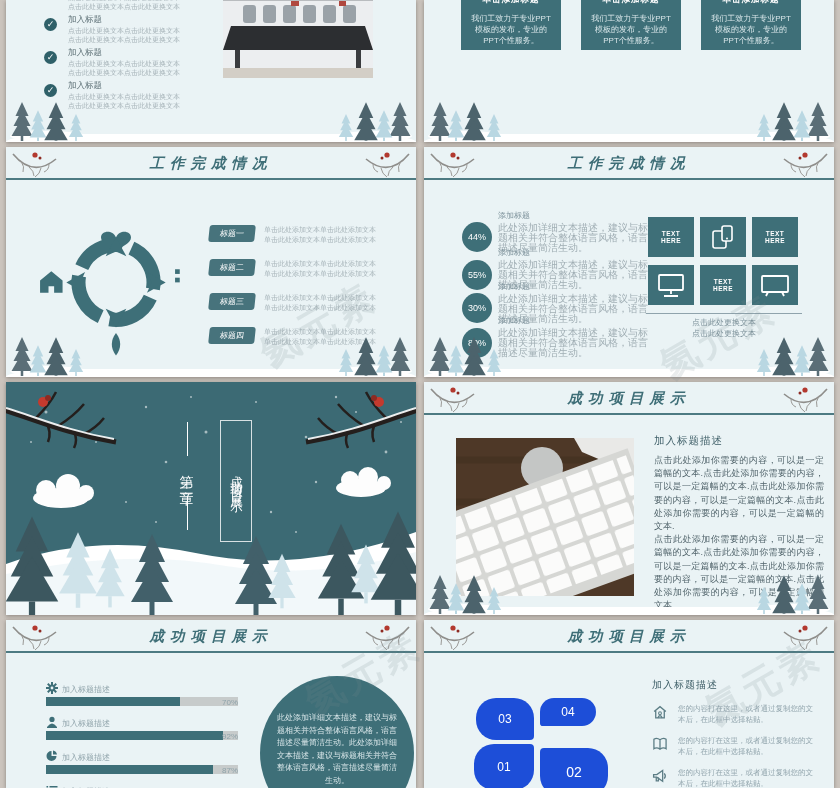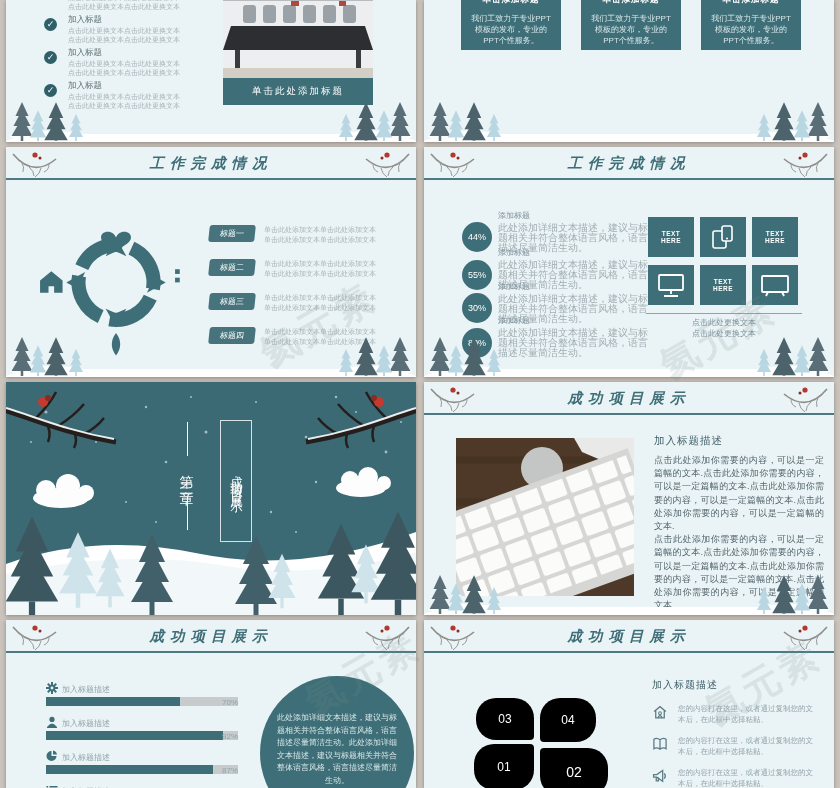--- a/index.html
+++ b/index.html
@@ -45,21 +45,21 @@
 .panel .pl{font-size:7px;line-height:11px;color:#e2edef}
 .s6head{position:absolute;left:230px;top:52px;font-size:10.5px;color:#3f5f68;letter-spacing:1px}
 .s6para{position:absolute;left:230px;top:72px;width:170px;font-size:9px;line-height:13.2px;color:#52656c;text-align:justify}
 .baritem{position:absolute;left:40px;width:192px}
 .baritem .brow{position:relative;height:13px}
 .baritem .blab{position:absolute;left:16px;top:2px;font-size:8px;color:#8fa3aa}
 .baritem .bpct{position:absolute;right:0;top:16px;font-size:8px;color:#8fa3aa}
 .btrack{width:192px;height:9px;background:#c7cbcb;margin-top:2px}
 .bfill{height:9px;background:#3e6f78}
 .bigcircle{position:absolute;left:254px;top:56px;width:154px;height:154px;border-radius:50%;background:#3e6f78;color:#d8e6e9;font-size:8px;line-height:12.5px;text-align:center;padding:36px 16px}
-.petal{position:absolute;background:#000000;color:#fff;display:flex;align-items:center;justify-content:center;font-size:12px}
+.petal{position:absolute;background:#1d4ed8;color:#fff;display:flex;align-items:center;justify-content:center;font-size:12px}
 .s8item{position:absolute;left:228px;width:172px}
 .s8item .itxt{position:absolute;left:26px;top:0;width:140px;font-size:7.5px;line-height:10.5px;color:#93a6ae}
 .wm{position:absolute;font-size:38px;font-weight:bold;color:rgba(120,135,140,.16);transform:rotate(-30deg);z-index:6;pointer-events:none;letter-spacing:4px}
 svg{display:block}
 </style>
 </head>
 <body>
 
 <svg width="0" height="0" style="position:absolute">
 <defs>
@@ -137,21 +137,20 @@
               <rect x="100" y="63" width="13" height="18" rx="3"></rect>
               <rect x="120" y="63" width="13" height="18" rx="3"></rect>
           </g>
           <rect x="68" y="59" width="8" height="5" fill="#b0483f"></rect>
             <rect x="116" y="59" width="7" height="5" fill="#b0483f"></rect>
           <polygon points="8,84 142,84 150,108 0,108" fill="#2c2e31"></polygon>
           <rect x="12" y="108" width="5" height="22" fill="#3a3c3f"></rect>
             <rect x="133" y="108" width="5" height="22" fill="#3a3c3f"></rect>
           <rect x="0" y="126" width="150" height="10" fill="#d3cec6"></rect>
         </svg>
-        <div class="photo-cap">单击此处添加标题</div>
       </div>
       <div class="snowband"></div>
       <svg class="trees trees-l" viewBox="0 0 92 44">
           <use href="#cornertrees"></use>
         </svg>
       <svg class="trees trees-r" viewBox="0 0 92 44">
           <use href="#cornertrees"></use>
         </svg>
     </div>
   </div>
@@ -487,21 +486,21 @@
       <svg class="deco deco-l" viewBox="0 0 48 30">
           <use href="#cdeco"></use>
         </svg>
       <svg class="deco deco-r" viewBox="0 0 48 30">
           <use href="#cdeco"></use>
         </svg>
       <div class="hdr-title">成功项目展示</div>
       <div class="hrule"></div>
 
       <div class="petal" style="left:52px;top:78px;width:58px;height:42px;border-radius:20px 20px 4px 20px">03</div>
-      <div class="petal" style="left:116px;top:78px;width:56px;height:44px;border-radius:20px 20px 20px 4px">04</div>
+      <div class="petal" style="left:116px;top:78px;width:56px;height:28px;border-radius:20px 20px 20px 4px">04</div>
       <div class="petal" style="left:50px;top:124px;width:60px;height:46px;border-radius:20px 4px 20px 20px">01</div>
       <div class="petal" style="left:116px;top:128px;width:68px;height:48px;border-radius:4px 20px 20px 20px;font-size:14px">02</div>
 
       <div class="s6head" style="left:228px;top:58px;font-size:10px">加入标题描述</div>
       <div class="s8item" style="top:84px">
         <svg width="16" height="16" viewBox="0 0 15 15">
             <g stroke="#5c7d85" stroke-width="1.2" fill="none">
               <path d="M2 7 L7.5 2.5 L13 7 M3.5 6.2 V13 h8 V6.2"></path>
               <path d="M5.5 13 q2 -4 4 0"></path>
             </g>

